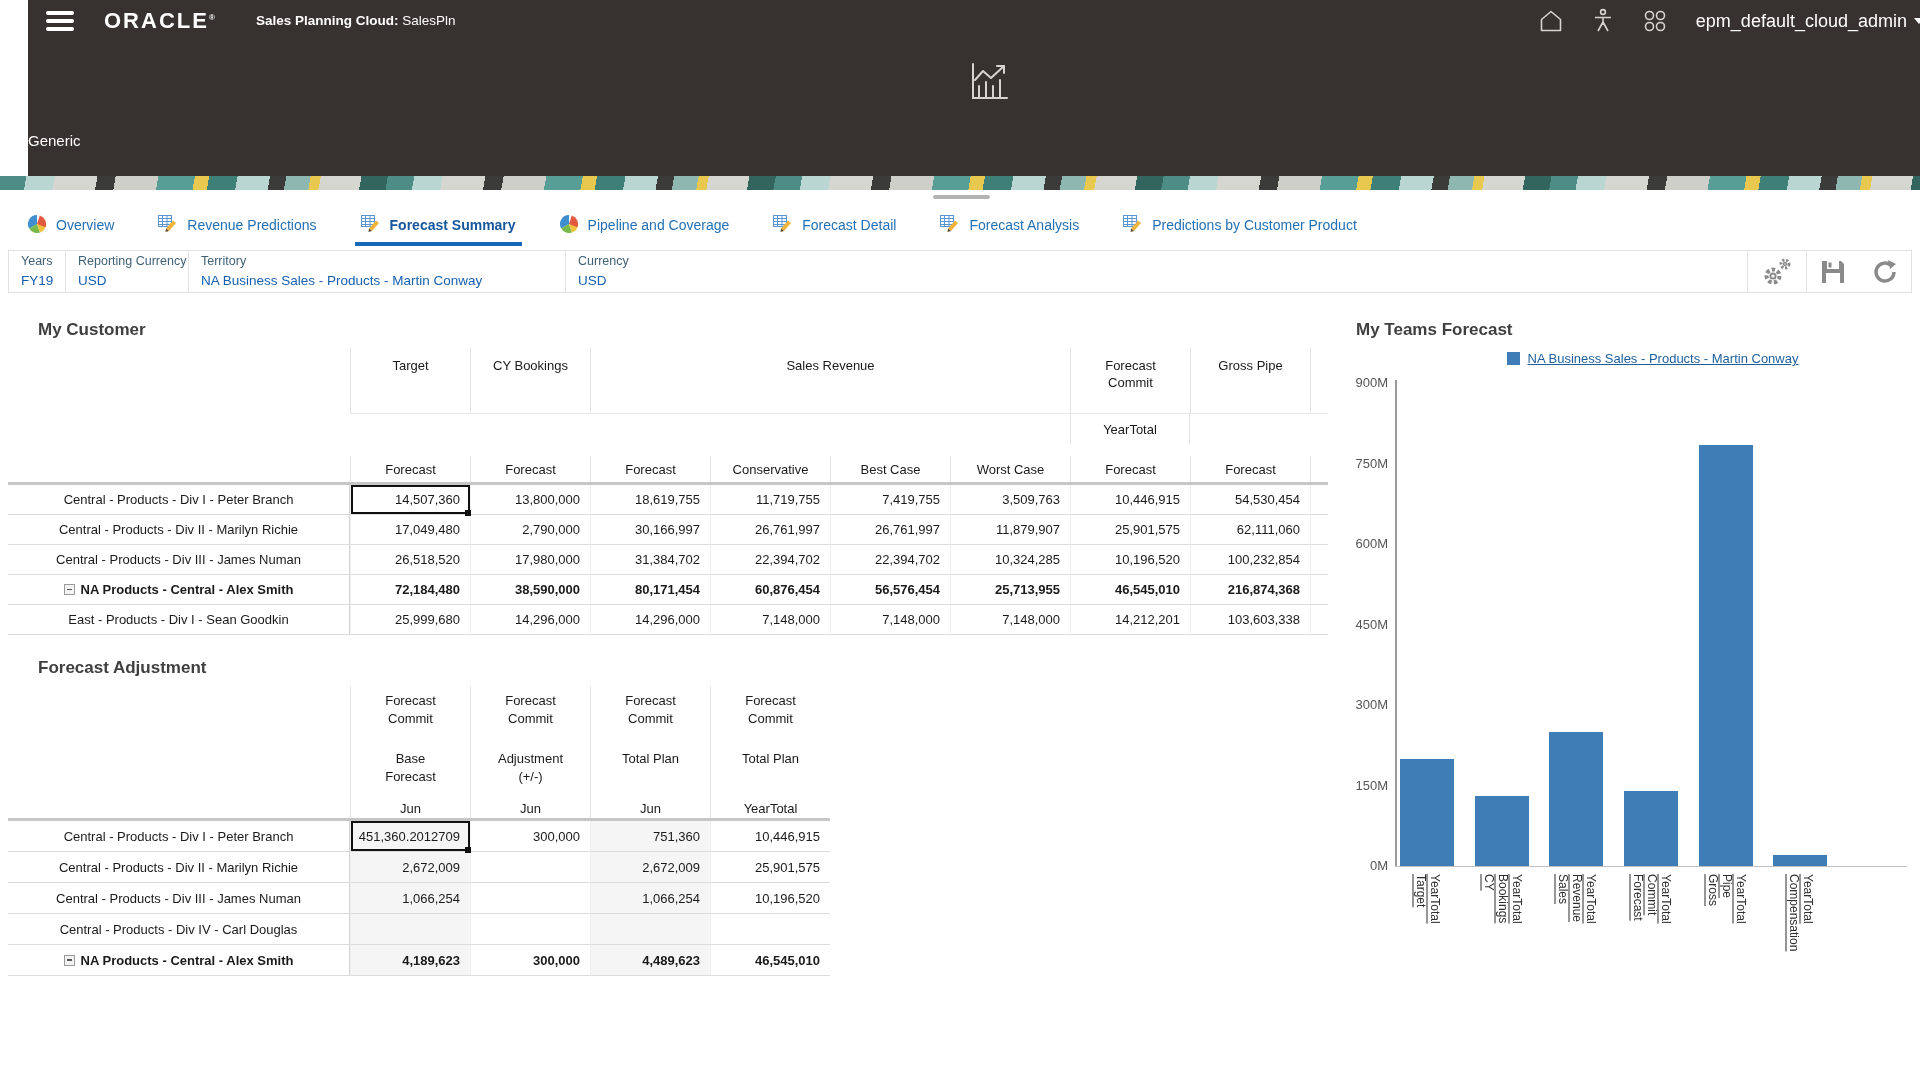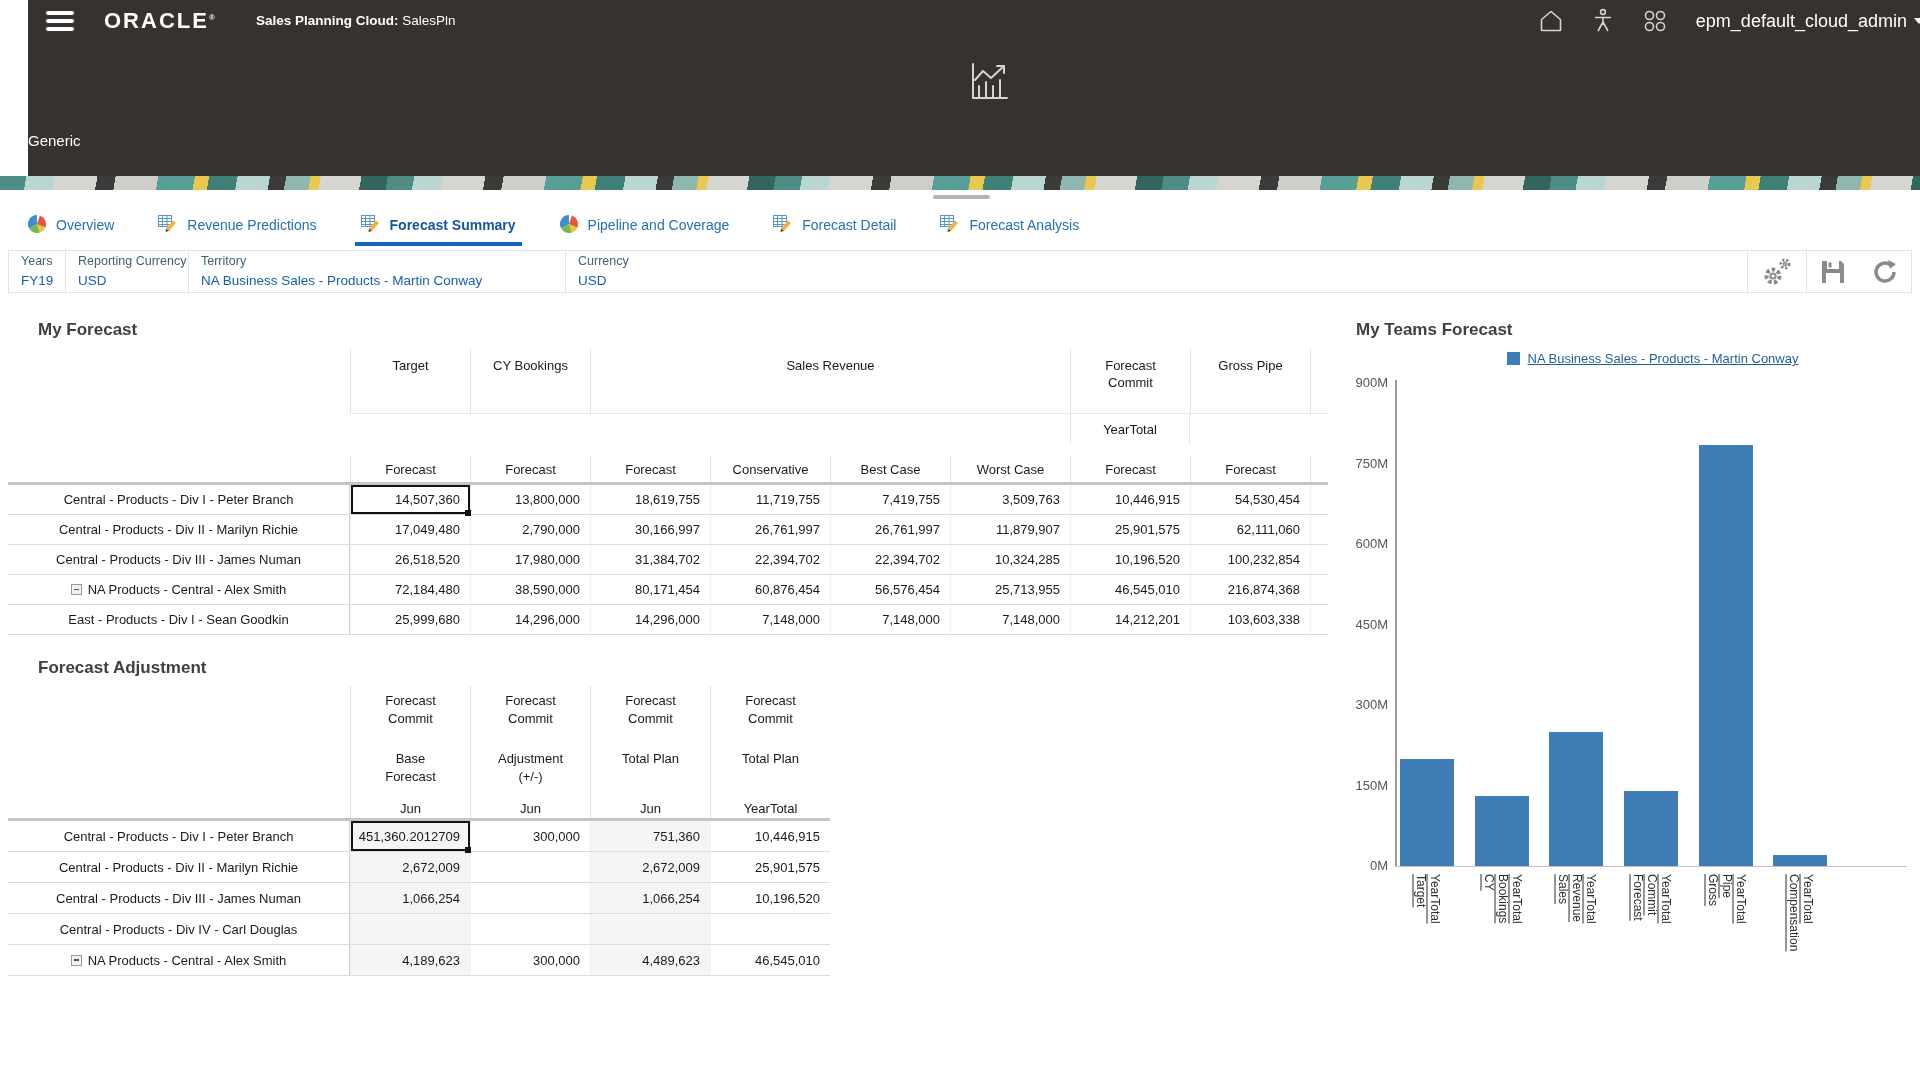--- a/index.html
+++ b/index.html
@@ -77,21 +77,21 @@
   .scen { border-left:1px solid #e3e3e3; display:flex; align-items:center; justify-content:center;
           font-size:13px; }
   .gdivider { grid-column:1 / -1; background:#c6c6c6; }
   .rowhead { display:flex; align-items:center; justify-content:center; gap:6px; font-size:13px;
              border-bottom:1px solid #dcdcdc; border-right:1px solid #d4d4d4; text-align:center;
              cursor:pointer; }
   .num { display:flex; align-items:center; justify-content:flex-end; padding-right:10px;
          font-size:13px; border-bottom:1px solid #dcdcdc; border-left:1px solid #efefef;
          cursor:cell; background:#fff; }
   .num.tint { background:#f5f5f5; }
-  .bold { font-weight:normal; }
+  .bold { font-weight:bold; }
   .sel { box-shadow:inset 0 0 0 2px #111; position:relative; }
   .sel::after { content:''; position:absolute; right:-1px; bottom:-2px; width:6px; height:6px; background:#111; }
   .collapse-box { width:11px; height:11px; border:1px solid #9a9a9a; background:#f2f2f2;
                   display:inline-flex; align-items:center; justify-content:center; flex:none; }
   .collapse-box::before { content:''; width:5px; height:1.5px; background:#555; }
 
   
   .chart-legend { position:absolute; left:1395px; top:351px; width:515px; display:flex;
                   justify-content:center; align-items:center; gap:8px; }
   .legend-swatch { width:13px; height:13px; background:#3f7db6; flex:none; }
@@ -209,20 +209,29 @@
       </div>
       <div class="tab">
         <span><svg width="19" height="19" viewBox="0 0 19 19">
   <rect x="0.5" y="1.5" width="13" height="11" fill="#fff" stroke="#5a95cf"></rect>
   <path d="M0.5 4.5 H13.5 M0.5 7.5 H13.5 M0.5 10.5 H13.5 M4.5 1.5 V12.5 M9 1.5 V12.5" stroke="#5a95cf" stroke-width="1"></path>
   <path d="M8 14.5 L15 6.5 L18 9 L11 17 Z" fill="#f0b33c"></path>
   <path d="M8 14.5 L11 17 L7.5 18 Z" fill="#5d4a2f"></path>
 </svg></span>
         <span>Forecast Analysis</span>
       </div>
+      <div class="tab">
+        <span><svg width="19" height="19" viewBox="0 0 19 19">
+  <rect x="0.5" y="1.5" width="13" height="11" fill="#fff" stroke="#5a95cf"></rect>
+  <path d="M0.5 4.5 H13.5 M0.5 7.5 H13.5 M0.5 10.5 H13.5 M4.5 1.5 V12.5 M9 1.5 V12.5" stroke="#5a95cf" stroke-width="1"></path>
+  <path d="M8 14.5 L15 6.5 L18 9 L11 17 Z" fill="#f0b33c"></path>
+  <path d="M8 14.5 L11 17 L7.5 18 Z" fill="#5d4a2f"></path>
+</svg></span>
+        <span>Predictions by Customer Product</span>
+      </div>
     </div>
 
   <div class="pov">
     <div class="pov-cell" style="width:57px">
       <span class="pov-label">Years</span>
       <span class="pov-value">FY19</span>
     </div>
     <div class="pov-cell" style="width:123px">
       <span class="pov-label">Reporting Currency</span>
       <span class="pov-value">USD</span>
@@ -256,21 +265,21 @@
       </div>
       <div class="pov-btn">
         <svg width="28" height="28" viewBox="0 0 28 28" fill="none">
           <path d="M23 14 A9 9 0 1 1 19.5 6.9" stroke="#8a8a8a" stroke-width="3.4"></path>
           <path d="M17 2 L25 6 L19 11 Z" fill="#8a8a8a"></path>
         </svg>
       </div>
     </div>
   </div>
 
-  <div class="sec-title" style="left:38px; top:320px">My Forecast</div>
+  <div class="sec-title" style="left:38px; top:320px">My Customer</div>
   <div class="sec-title" style="left:38px; top:658px">Forecast Adjustment</div>
   <div class="sec-title" style="left:1356px; top:320px">My Teams Forecast</div>
 
   <div class="egrid" id="grid1">
       <div></div>
       <div class="gh">Target</div>
       <div class="gh">CY Bookings</div>
       <div class="gh" style="grid-column: span 4;">Sales Revenue</div>
       <div class="gh">Forecast<br>Commit</div>
       <div class="gh">Gross Pipe</div>

